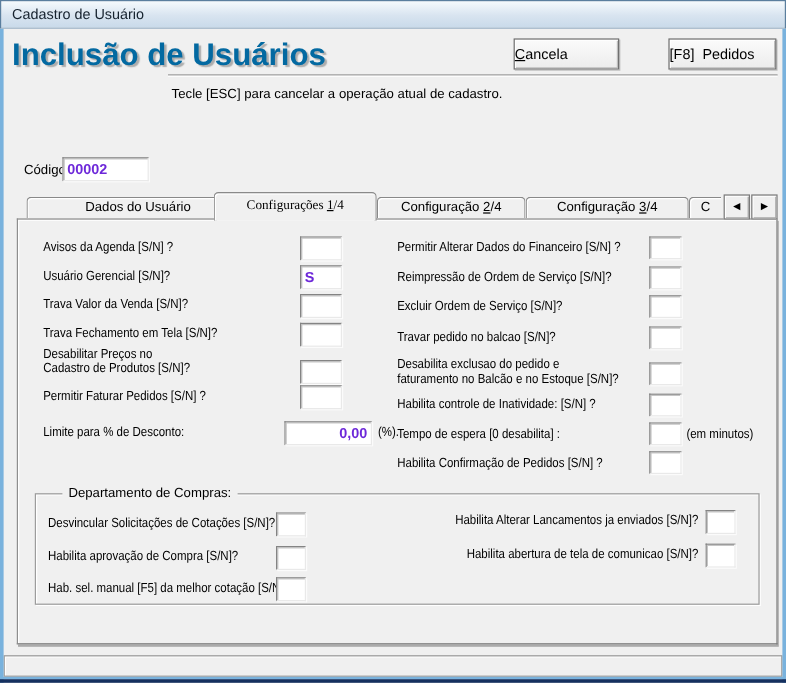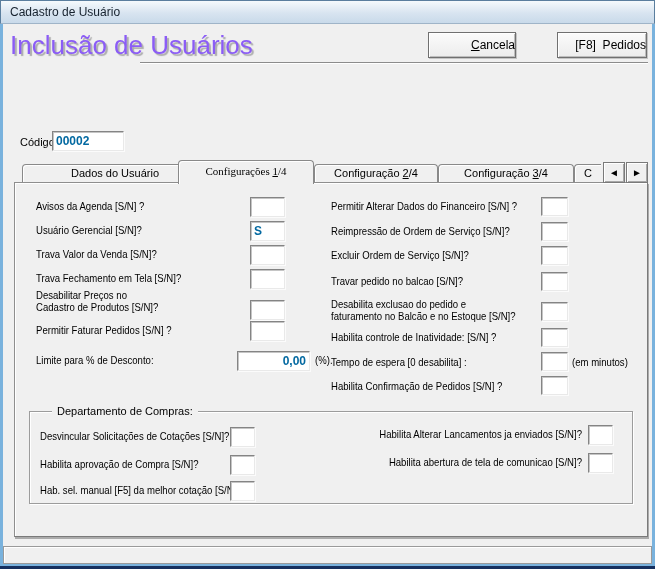--- a/index.html
+++ b/index.html
@@ -8,25 +8,25 @@
   
   .titlebar{position:absolute;left:0;top:0;right:0;height:24px;box-sizing:border-box;
     background:linear-gradient(#F5FAFD,#D8E4F0 55%,#C9DAEA);
     border:1px solid #5A7E9E;border-bottom:1px solid #9FB4C8;
     font-size:12px;color:#16222E;line-height:22px;padding-left:9px;}
   .edge-l{position:absolute;left:0;top:24px;bottom:0;width:3px;background:#79B2DD;z-index:40;}
   .edge-r{position:absolute;right:0;top:24px;bottom:0;width:3px;background:#79B2DD;z-index:40;}
   .edge-b-blue{position:absolute;left:0;right:0;bottom:3px;height:2px;background:#79B2DD;z-index:41;}
   .edge-b-navy{position:absolute;left:0;right:0;bottom:0;height:3px;background:#15305F;z-index:42;}
   
-  .hdr-title{position:absolute;left:10px;top:30px;font-size:26px;font-weight:normal;
-    color:#8b5cf6;text-shadow:2px 2px 1px #ACACAC;letter-spacing:0px;}
+  .hdr-title{position:absolute;left:10px;top:30px;font-size:26px;font-weight:bold;
+    color:#0369a1;text-shadow:2px 2px 1px #ACACAC;letter-spacing:0px;}
   .btn{position:absolute;height:26px;box-sizing:border-box;background:linear-gradient(#FBFBFB,#ECECEC);
     border:1px solid #707070;box-shadow:inset 1px 1px 0 #FFFFFF,inset -1px -1px 0 #BDBDBD,1px 1px 0 #C4C4C4;
-    font-size:12px;color:#000;font-family:"Liberation Sans",sans-serif;padding:0;text-align:right;}
+    font-size:12px;color:#000;font-family:"Liberation Sans",sans-serif;padding:0;text-align:left;}
   .btn-cancel{left:428px;top:32px;width:88px;}
   .btn-confirm{left:557px;top:32px;width:90px;}
   .btn span{white-space:pre;}
   .divider{position:absolute;left:140px;top:62px;width:508px;height:0;
     border-top:1px solid #8C8C8C;border-bottom:1px solid #FFFFFF;}
   .hint{position:absolute;left:143px;top:73px;font-size:11px;color:#000;}
   
   .codigo-label{position:absolute;left:20px;top:136px;font-size:11px;color:#000;}
   .codigo-input{position:absolute;left:52px;top:131px;width:72px;height:20px;}
   .codigo-input .val{color:#6E6E6E;font-weight:normal;}
@@ -44,21 +44,21 @@
   .ts-left{left:603px;} .ts-right{left:626px;}
   
   .panel{position:absolute;left:14px;top:182px;width:634px;height:355px;box-sizing:border-box;
     background:#F0F0F0;border:1px solid #8E8E8E;border-right-color:#7A7A7A;border-bottom-color:#7A7A7A;
     box-shadow:inset 1px 1px 0 #FFFFFF,1px 2px 0 #ABABAB;z-index:2;}
   .flabel{position:absolute;font-size:11px;line-height:12px;color:#000;white-space:pre-line;
     transform:scaleX(0.87);transform-origin:left top;}
   .fbox{position:absolute;box-sizing:border-box;background:#FFFFFF;border:1px solid #848484;
     border-right-color:#E9E9E9;border-bottom-color:#E9E9E9;
     box-shadow:inset 1px 1px 0 rgba(90,90,90,0.35),1px 1px 0 rgba(255,255,255,0.7);}
-  .fbox .val{display:block;padding:2px 3px 0 3px;font-size:12px;font-weight:bold;color:#0369a1;
+  .fbox .val{display:block;padding:2px 3px 0 3px;font-size:12px;font-weight:bold;color:#6d28d9;
     line-height:14px;}
   .fbox.wide .val{text-align:right;}
   
   .group{position:absolute;left:14px;top:228px;width:604px;height:93px;box-sizing:border-box;
     border:1px solid #9C9C9C;box-shadow:inset 1px 1px 0 #FFFFFF,1px 1px 0 #FFFFFF;}
   .group-legend{position:absolute;left:14px;top:-7px;background:#F0F0F0;padding:0 5px;
     font-size:11px;color:#000;margin-left:8px;}
   
   .statusbar{position:absolute;left:3px;top:546px;width:649px;height:18px;box-sizing:border-box;
     background:#F0F0F0;border:1px solid #9A9A9A;box-shadow:inset 1px 1px 0 #FFFFFF;}
@@ -74,20 +74,21 @@
   <div class="hdr-title">Inclusão de Usuários</div>
 
   <button class="btn btn-cancel">
     <span id="cancel-label"><u>C</u>ancela</span>
   </button>
   <button class="btn btn-confirm">
     <span id="confirm-label">[F8]  Pedidos</span>
   </button>
 
   <div class="divider"></div>
+  <div class="hint">Tecle [ESC] para cancelar a operação atual de cadastro.</div>
 
   <span class="codigo-label flabel-static" style="position: absolute; font-size: 11px; left: 20px; top: 136px;">Código:</span>
   <div class="fbox codigo-input">
     <span class="val">00002</span>
   </div>
 
   <div id="tabs-holder">
       <div class="tab inactive" style="left: 22px; width: 186px;"><span>Dados do Usuário</span></div>
       <div class="tab active" style="left: 178px; width: 136px; font-family: Liberation Serif, serif;"><span>Configurações <u>1</u>/4</span></div>
       <div class="tab inactive" style="left: 314px; width: 124px;"><span>Configuração <u>2</u>/4</span></div>

